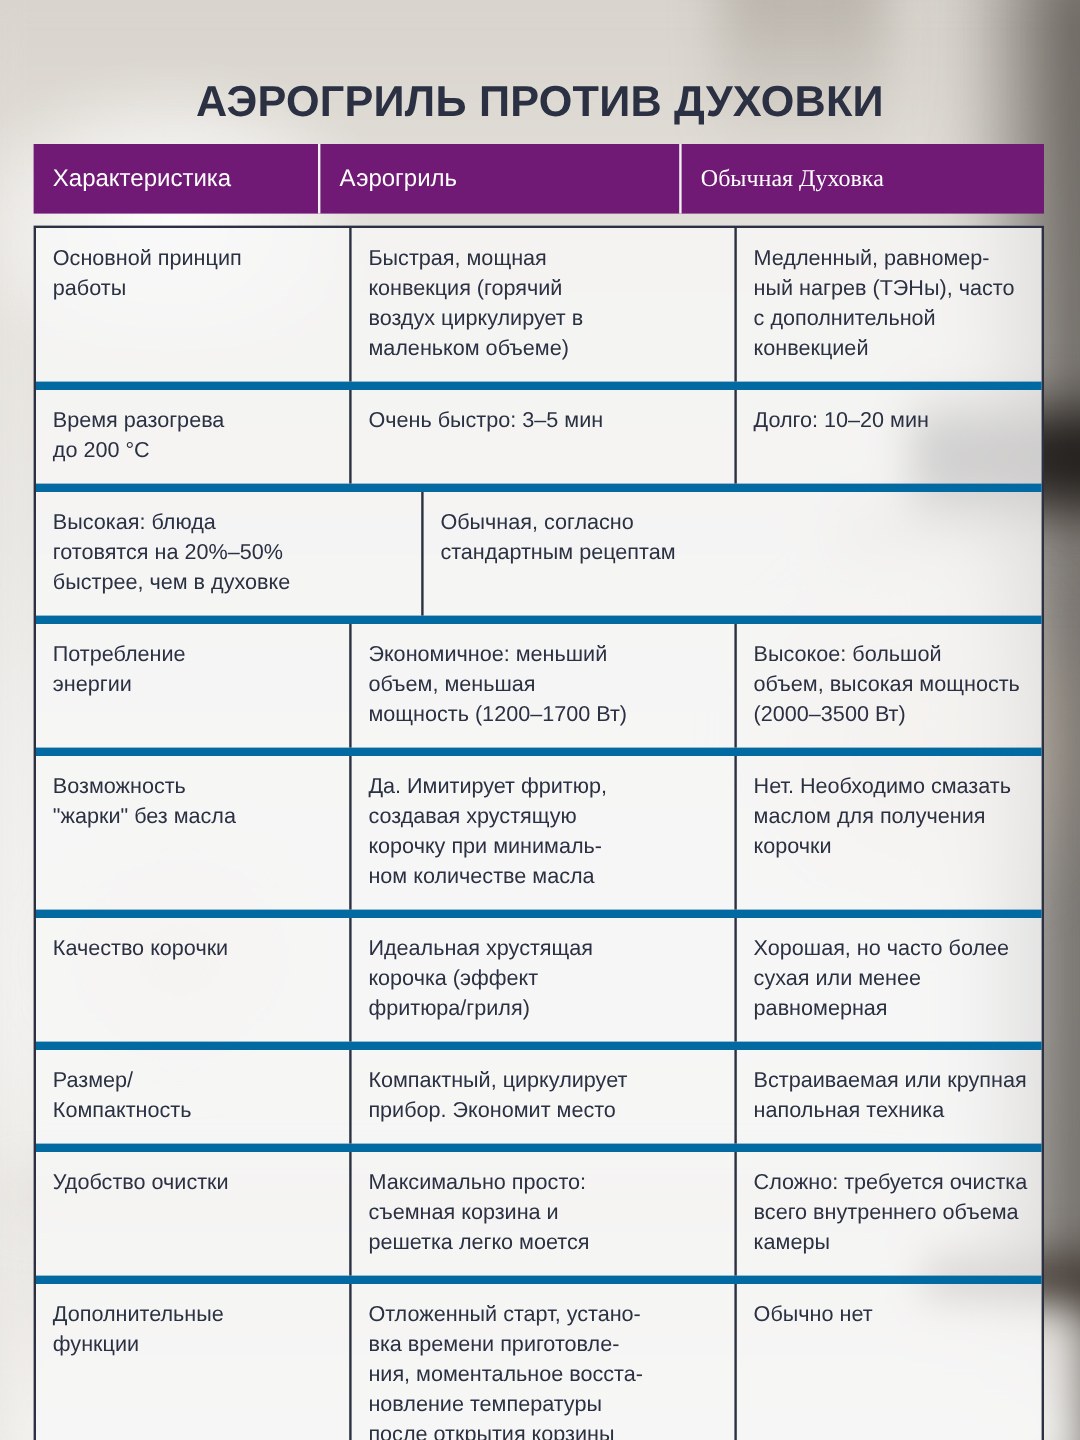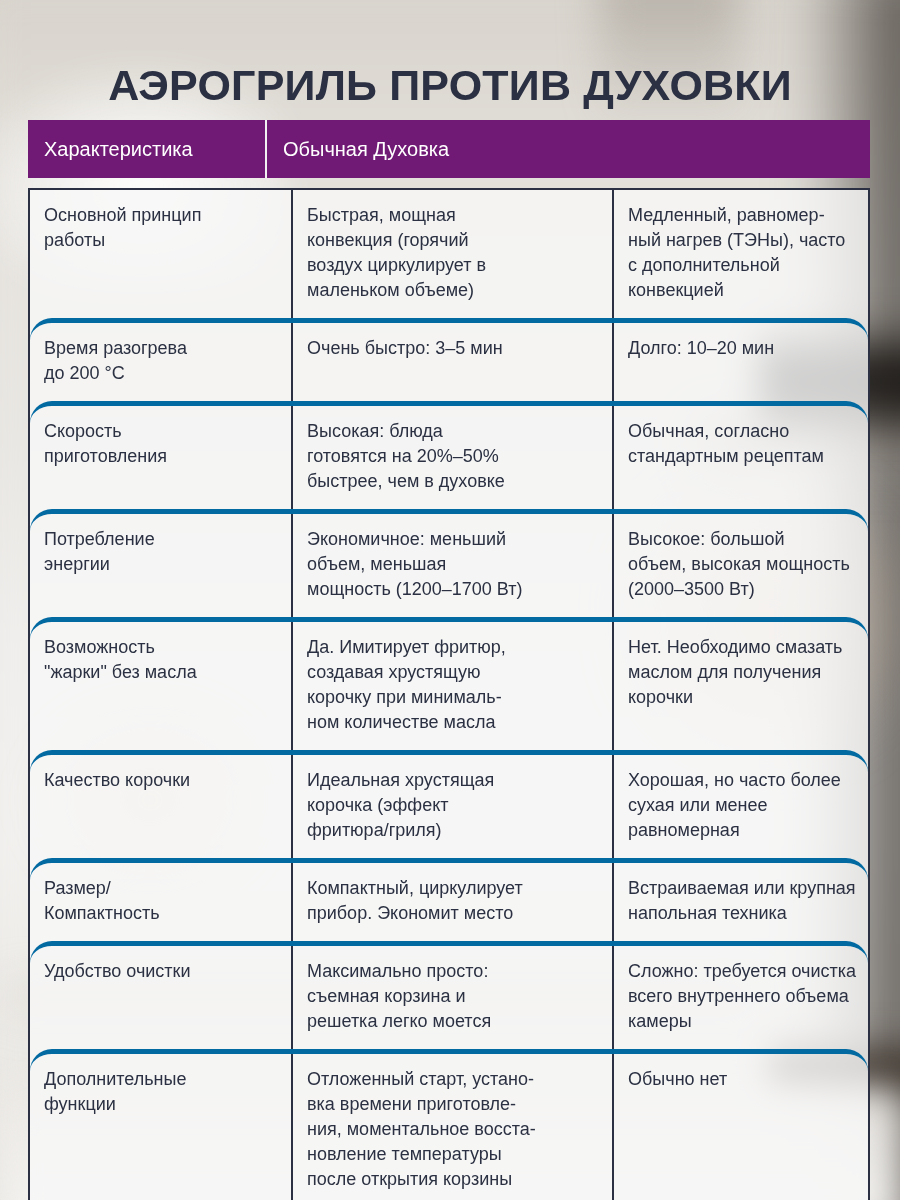--- a/index.html
+++ b/index.html
@@ -105,21 +105,21 @@
     z-index: 2;
     width: 900px;
     height: 1200px;
   }
 
   #title {
     position: absolute;
     left: 0; top: 59px;
     width: 900px;
     text-align: center;
-    font-size: 43px;
+    font-size: 36px;
     line-height: 52px;
     font-weight: bold;
     letter-spacing: 0.2px;
     color: #2b3142;
     white-space: nowrap;
   }
 
   #table {
     position: absolute;
     left: 28px;
@@ -138,30 +138,30 @@
     line-height: 58px;
     font-weight: normal;
     padding-left: 16px;
     overflow: hidden;
     white-space: nowrap;
   }
   .th + .th { border-left: 2px solid #f2f2f2; }
 
   .col1 { width: 237px; flex: 0 0 237px; }
   .col2 { width: 301px; flex: 0 0 301px; }
-  .col3 { width: 304px; flex: 0 0 304px; }
+  .col3 { width: 304px; flex: 0 0 304px; font-family: Liberation Serif, serif; }
 
   .tbody {
     margin-top: 10px;
     border: 2px solid #2b3142;
     background: rgba(248,248,247,0.80);
   }
 
   .tr { display: flex; gap: 24px; }
-  .tr + .tr { border-top: 5px solid #0369a1; border-radius: 22px; }
+  .tr + .tr { border-top: 7px solid #0369a1; }
 
   .td {
     padding: 13px 14px 15px 14px;
     font-size: 18px;
     line-height: 25px;
     color: #2b3142;
     white-space: pre-line;
   }
   .td + .td { border-left: 2px solid #2b3142; }
 
@@ -187,20 +187,21 @@
 </div>
 
 <div id="page">
 
   <div id="title">АЭРОГРИЛЬ ПРОТИВ ДУХОВКИ</div>
 
   <div id="table">
 
     <div class="thead">
       <div class="th col1">Характеристика</div>
+      <div class="th col2">Аэрогриль</div>
       <div class="th col3">Обычная Духовка</div>
     </div>
 
     <div class="tbody">
 
       <div class="tr">
         <div class="td c1">Основной принцип
 работы</div>
         <div class="td c2">Быстрая, мощная
 конвекция (горячий
@@ -213,22 +214,20 @@
       </div>
 
       <div class="tr">
         <div class="td c1">Время разогрева
 до 200 °C</div>
         <div class="td c2">Очень быстро: 3–5 мин</div>
         <div class="td c3">Долго: 10–20 мин</div>
       </div>
 
       <div class="tr">
-        <div class="td c1">Скорость
-приготовления</div>
         <div class="td c2">Высокая: блюда
 готовятся на 20%–50%
 быстрее, чем в духовке</div>
         <div class="td c3">Обычная, согласно
 стандартным рецептам</div>
       </div>
 
       <div class="tr">
         <div class="td c1">Потребление
 энергии</div>

